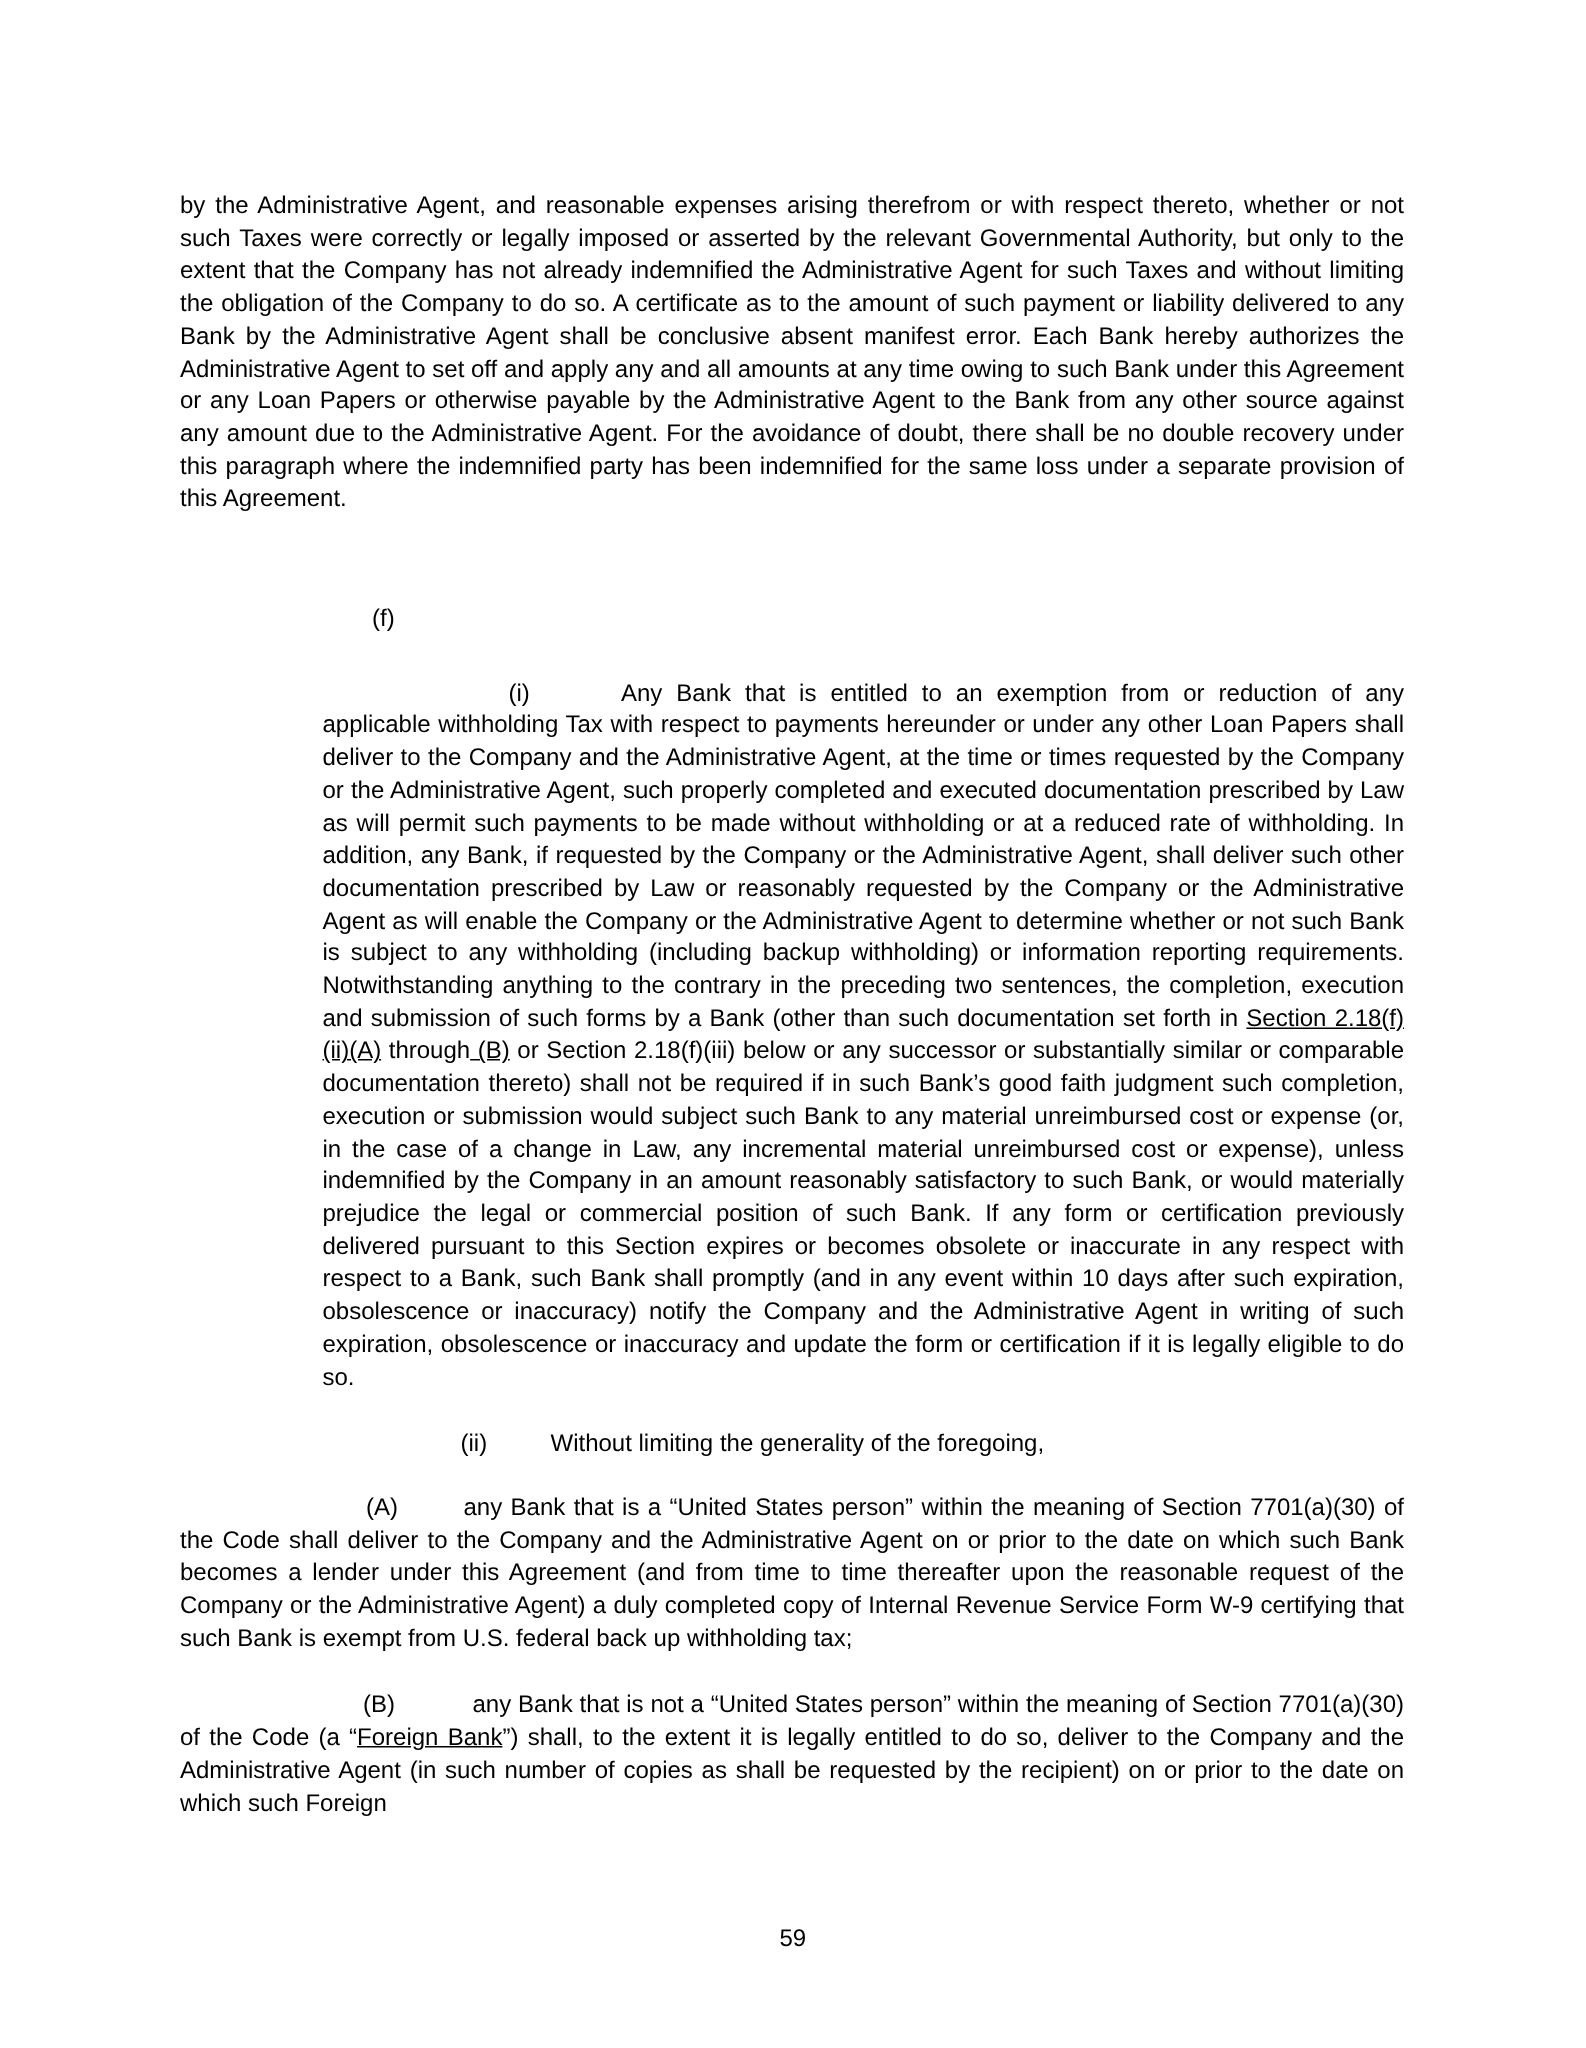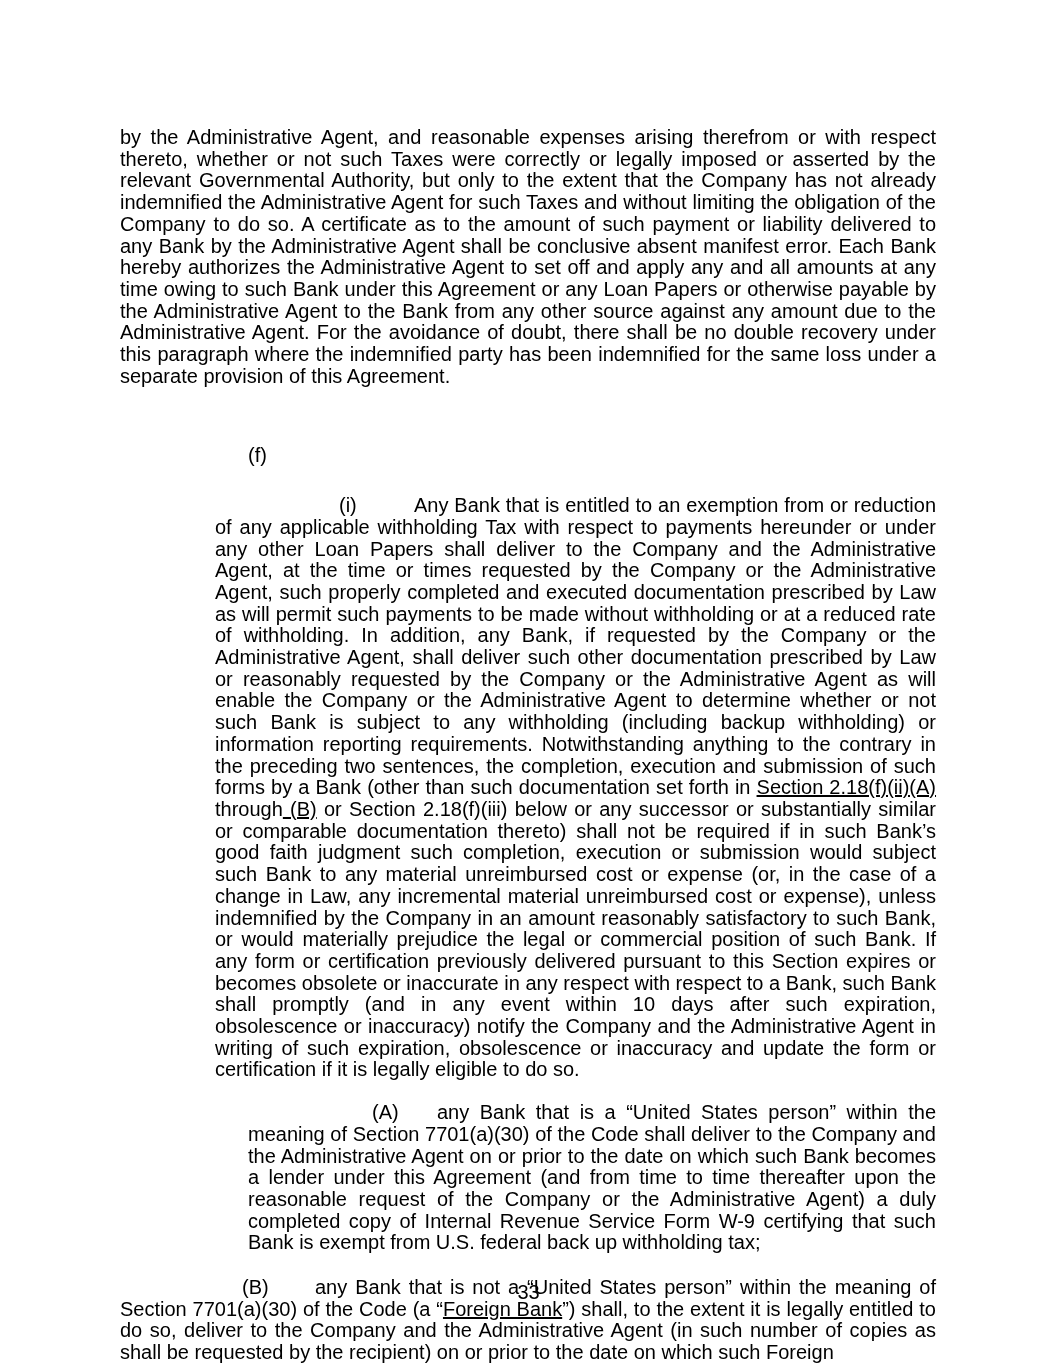--- a/index.html
+++ b/index.html
@@ -4,35 +4,35 @@
 <style>
   html, body { margin: 0; padding: 0; }
   body { background: #ffffff; }
   .page {
     position: relative;
     width: 1057px;
     height: 1365px;
     background: #ffffff;
     color: #000000;
     font-family: "Liberation Sans", "DejaVu Sans", sans-serif;
-    font-size: 20px;
+    font-size: 16px;
     line-height: 21.7px;
     overflow: hidden;
   }
   .content {
     position: absolute;
     left: 120px;
     top: 127px;
     width: 816px;
   }
   .para { margin: 0; text-align: justify; }
   .clause-f  { margin-top: 58px; margin-left: 128px; text-align: left; }
   .clause-i  { margin-top: 28px; margin-left: 95px;  text-indent: 124px; }
   .clause-ii { margin-top: 23px; margin-left: 66px;  text-indent: 121px; text-align: left; }
-  .clause-a  { margin-top: 21px; margin-left: 128px; text-indent: 124px; }
+  .clause-a  { margin-top: 21px; text-indent: 124px; }
   .clause-b  { margin-top: 23px; text-indent: 122px; }
   .clabel { display: inline-block; text-indent: 0; }
   .clabel.w-i  { width: 75px; }
   .clabel.w-ii { width: 60px; }
   .clabel.w-a  { width: 65px; }
   .clabel.w-b  { width: 73px; }
   .u { text-decoration: underline; }
   .page-number {
     position: absolute;
     top: 1282px;
@@ -46,21 +46,22 @@
 
 <div class="page">
   <div class="content">
 
     <p class="para">by the Administrative Agent, and reasonable expenses arising therefrom or with respect thereto, whether or not such Taxes were correctly or legally imposed or asserted by the relevant Governmental Authority, but only to the extent that the Company has not already indemnified the Administrative Agent for such Taxes and without limiting the obligation of the Company to do so.  A certificate as to the amount of such payment or liability delivered to any Bank by the Administrative Agent shall be conclusive absent manifest error.  Each Bank hereby authorizes the Administrative Agent to set off and apply any and all amounts at any time owing to such Bank under this Agreement or any Loan Papers or otherwise payable by the Administrative Agent to the Bank from any other source against any amount due to the Administrative Agent.  For the avoidance of doubt, there shall be no double recovery under this paragraph where the indemnified party has been indemnified for the same loss under a separate provision of this Agreement.</p>
 
     <p class="para clause-f">(f)</p>
 
     <p class="para clause-i"><span class="clabel w-i">(i)</span><span><span>Any Bank that is entitled to an exemption from or reduction of any applicable withholding Tax with respect to payments hereunder or under any other Loan Papers shall deliver to the Company and the Administrative Agent, at the time or times requested by the Company or the Administrative Agent, such properly completed and executed documentation prescribed by Law as will permit such payments to be made without withholding or at a reduced rate of withholding.  In addition, any Bank, if requested by the Company or the Administrative Agent, shall deliver such other documentation prescribed by Law or reasonably requested by the Company or the Administrative Agent as will enable the Company or the Administrative Agent to determine whether or not such Bank is subject to any withholding (including backup withholding) or information reporting requirements.  Notwithstanding anything to the contrary in the preceding two sentences, the completion, execution and submission of such forms by a Bank (other than such documentation set forth in </span><span class="u">Section 2.18(f)(ii)(A)</span><span> through</span><span class="u"> (B)</span><span> or Section 2.18(f)(iii) below or any successor or substantially similar or comparable documentation thereto) shall not be required if in such Bank’s good faith judgment such completion, execution or submission would subject such Bank to any material unreimbursed cost or expense (or, in the case of a change in Law, any incremental material unreimbursed cost or expense), unless indemnified by the Company in an amount reasonably satisfactory to such Bank, or would materially prejudice the legal or commercial position of such Bank.  If any form or certification previously delivered pursuant to this Section expires or becomes obsolete or inaccurate in any respect with respect to a Bank, such Bank shall promptly (and in any event within 10 days after such expiration, obsolescence or inaccuracy) notify the Company and the Administrative Agent in writing of such expiration, obsolescence or inaccuracy and update the form or certification if it is legally eligible to do so.</span></span></p>
 
+    <p class="para clause-ii"><span class="clabel w-ii">(ii)</span><span>Without limiting the generality of the foregoing,</span></p>
 
     <p class="para clause-a"><span class="clabel w-a">(A)</span><span>any Bank that is a “United States person” within the meaning of Section 7701(a)(30) of the Code shall deliver to the Company and the Administrative Agent on or prior to the date on which such Bank becomes a lender under this Agreement (and from time to time thereafter upon the reasonable request of the Company or the Administrative Agent) a duly completed copy of Internal Revenue Service Form W-9 certifying that such Bank is exempt from U.S. federal back up withholding tax;</span></p>
 
     <p class="para clause-b"><span class="clabel w-b">(B)</span><span><span>any Bank that is not a “United States person” within the meaning of Section 7701(a)(30) of the Code (a “</span><span class="u">Foreign Bank</span><span>”) shall, to the extent it is legally entitled to do so, deliver to the Company and the Administrative Agent (in such number of copies as shall be requested by the recipient) on or prior to the date on which such Foreign</span></span></p>
 
   </div>
 
-  <div class="page-number">33</div>
+  <div class="page-number">59</div>
 </div>
 
 </body></html>

